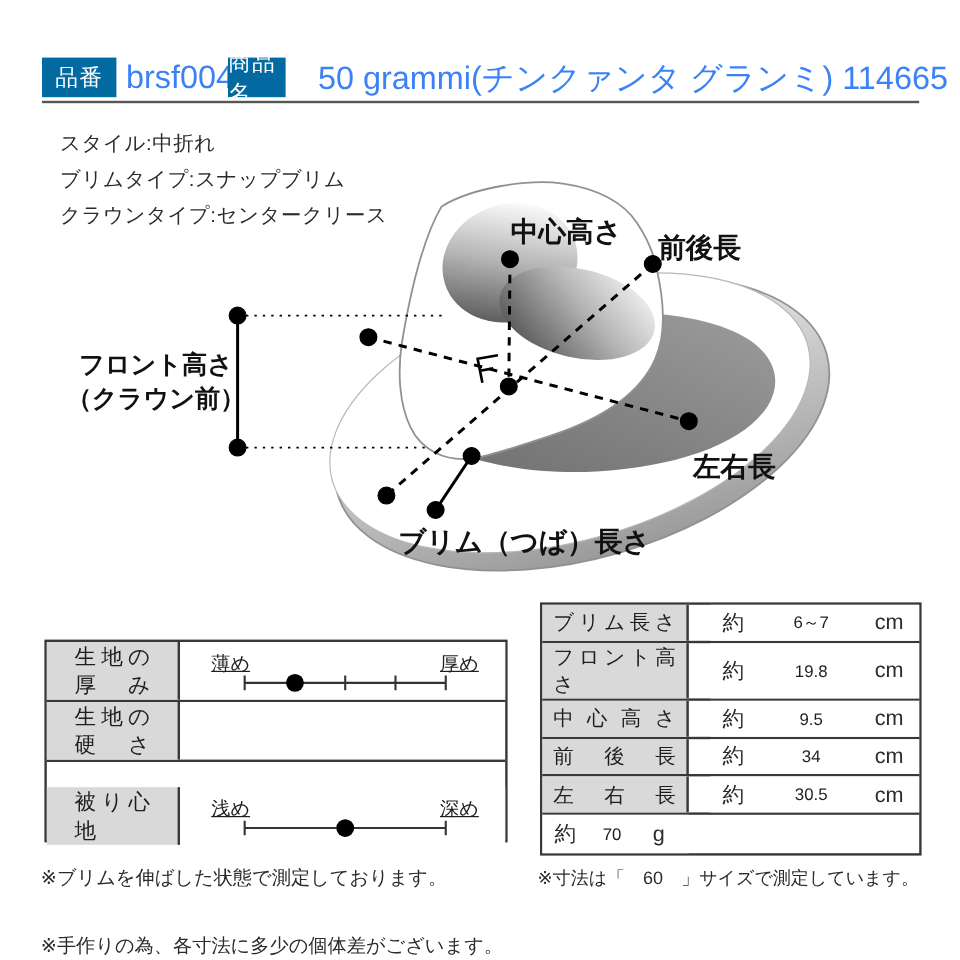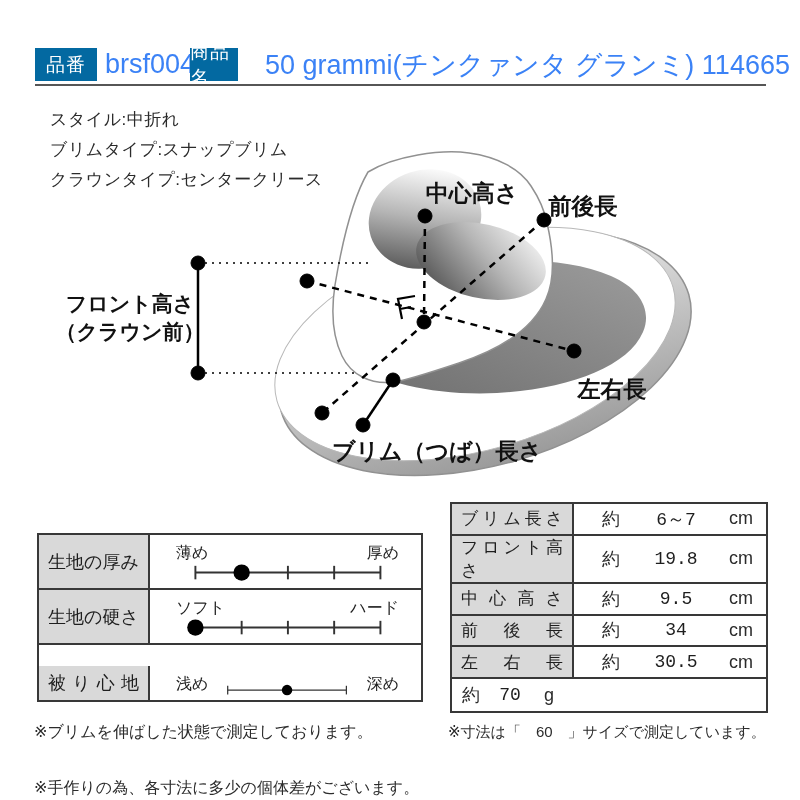--- a/index.html
+++ b/index.html
@@ -38,44 +38,44 @@
 
   
   #slider-table{
     left:37px;top:533px;width:386px;height:169px;border:2px solid #383838;
     box-sizing:border-box;display:grid;grid-template-rows:repeat(3,1fr);background:#fff;
   }
   .slider-row{display:grid;grid-template-columns:111px 1fr;border-bottom:2px solid #383838;}
   .slider-row:last-child{border-bottom:none;margin-top:21px;}
   .row-label{
     background:#d9d9d9;border-right:2px solid #383838;display:flex;align-items:center;
-    font-size:18px;color:#1e1e1e;padding:0 9px;
+    font-size:18px;color:#1e1e1e;padding:0 23px;
   }
   .row-label > span{width:100%;text-align:justify;text-align-last:justify;}
   .slider-cell{position:relative;background:#ffffff;}
-  .slider-end-label{position:absolute;top:8px;font-size:16px;color:#1e1e1e;}
+  .slider-end-label{position:absolute;top:8px;font-size:16px;color:#1e1e1e;text-decoration:underline;}
   .slider-end-label.left{left:26px;}
   .slider-end-label.right{right:22px;}
   .slider-svg{position:absolute;left:0;top:0;width:100%;height:100%;}
 
   
   #meas-table{
     left:450px;top:502px;width:318px;height:211px;border:2px solid #383838;
     box-sizing:border-box;display:grid;grid-template-rows:repeat(6,1fr);background:#fff;
   }
   .meas-row{display:grid;grid-template-columns:122px 1fr;border-bottom:2px solid #383838;gap:18px;}
   .meas-row:last-child{border-bottom:none;}
   .meas-label{
     background:#d9d9d9;border-right:2px solid #383838;display:flex;align-items:center;
     font-size:17px;color:#1e1e1e;padding:0 9px;
   }
   .meas-label > span{width:100%;text-align:justify;text-align-last:justify;}
   .meas-value-cell{display:flex;align-items:center;background:#fff;}
   .meas-approx{font-size:18px;padding-left:10px;width:34px;flex:none;}
-  .meas-value{flex:1;text-align:center;font-size:18px;color:#1e1e1e;font-family:Liberation Mono, monospace;}
+  .meas-value{flex:1;text-align:center;font-size:14px;color:#1e1e1e;}
   .meas-unit{width:50px;flex:none;text-align:center;font-size:18px;}
 
   
   .footnote{position:absolute;font-size:16px;color:#2b2b2b;}
   #footnote-l1{left:34px;top:722px;}
   #footnote-l2{left:34px;top:778px;}
   #footnote-r{left:448px;top:723px;font-size:15px;}
 </style>
 </head>
 <body>
@@ -178,33 +178,20 @@
           <line x1="186" y1="32" x2="186" y2="46" stroke="#333" stroke-width="2"></line>
           <line x1="234" y1="32" x2="234" y2="46" stroke="#333" stroke-width="2"></line>
           <circle cx="90" cy="39" r="8.5" fill="#000"></circle>
         </svg>
     </div>
   </div>
   <div class="slider-row">
     <div class="row-label">
         <span>生地の硬さ</span>
       </div>
-    <div class="slider-cell">
-      <span class="slider-end-label left">ソフト</span>
-      <span class="slider-end-label right">ハード</span>
-      <svg class="slider-svg" viewBox="0 0 271 55">
-          <line x1="42" y1="39" x2="234" y2="39" stroke="#333" stroke-width="2"></line>
-          <line x1="42" y1="32" x2="42" y2="46" stroke="#333" stroke-width="2"></line>
-          <line x1="90" y1="32" x2="90" y2="46" stroke="#333" stroke-width="2"></line>
-          <line x1="138" y1="32" x2="138" y2="46" stroke="#333" stroke-width="2"></line>
-          <line x1="186" y1="32" x2="186" y2="46" stroke="#333" stroke-width="2"></line>
-          <line x1="234" y1="32" x2="234" y2="46" stroke="#333" stroke-width="2"></line>
-          <circle cx="42" cy="39" r="8.5" fill="#000"></circle>
-        </svg>
-    </div>
   </div>
   <div class="slider-row">
     <div class="row-label">
         <span>被り心地</span>
       </div>
     <div class="slider-cell">
       <span class="slider-end-label left">浅め</span>
       <span class="slider-end-label right">深め</span>
       <svg class="slider-svg" viewBox="0 0 271 55">
           <line x1="42" y1="39" x2="234" y2="39" stroke="#333" stroke-width="2"></line>

